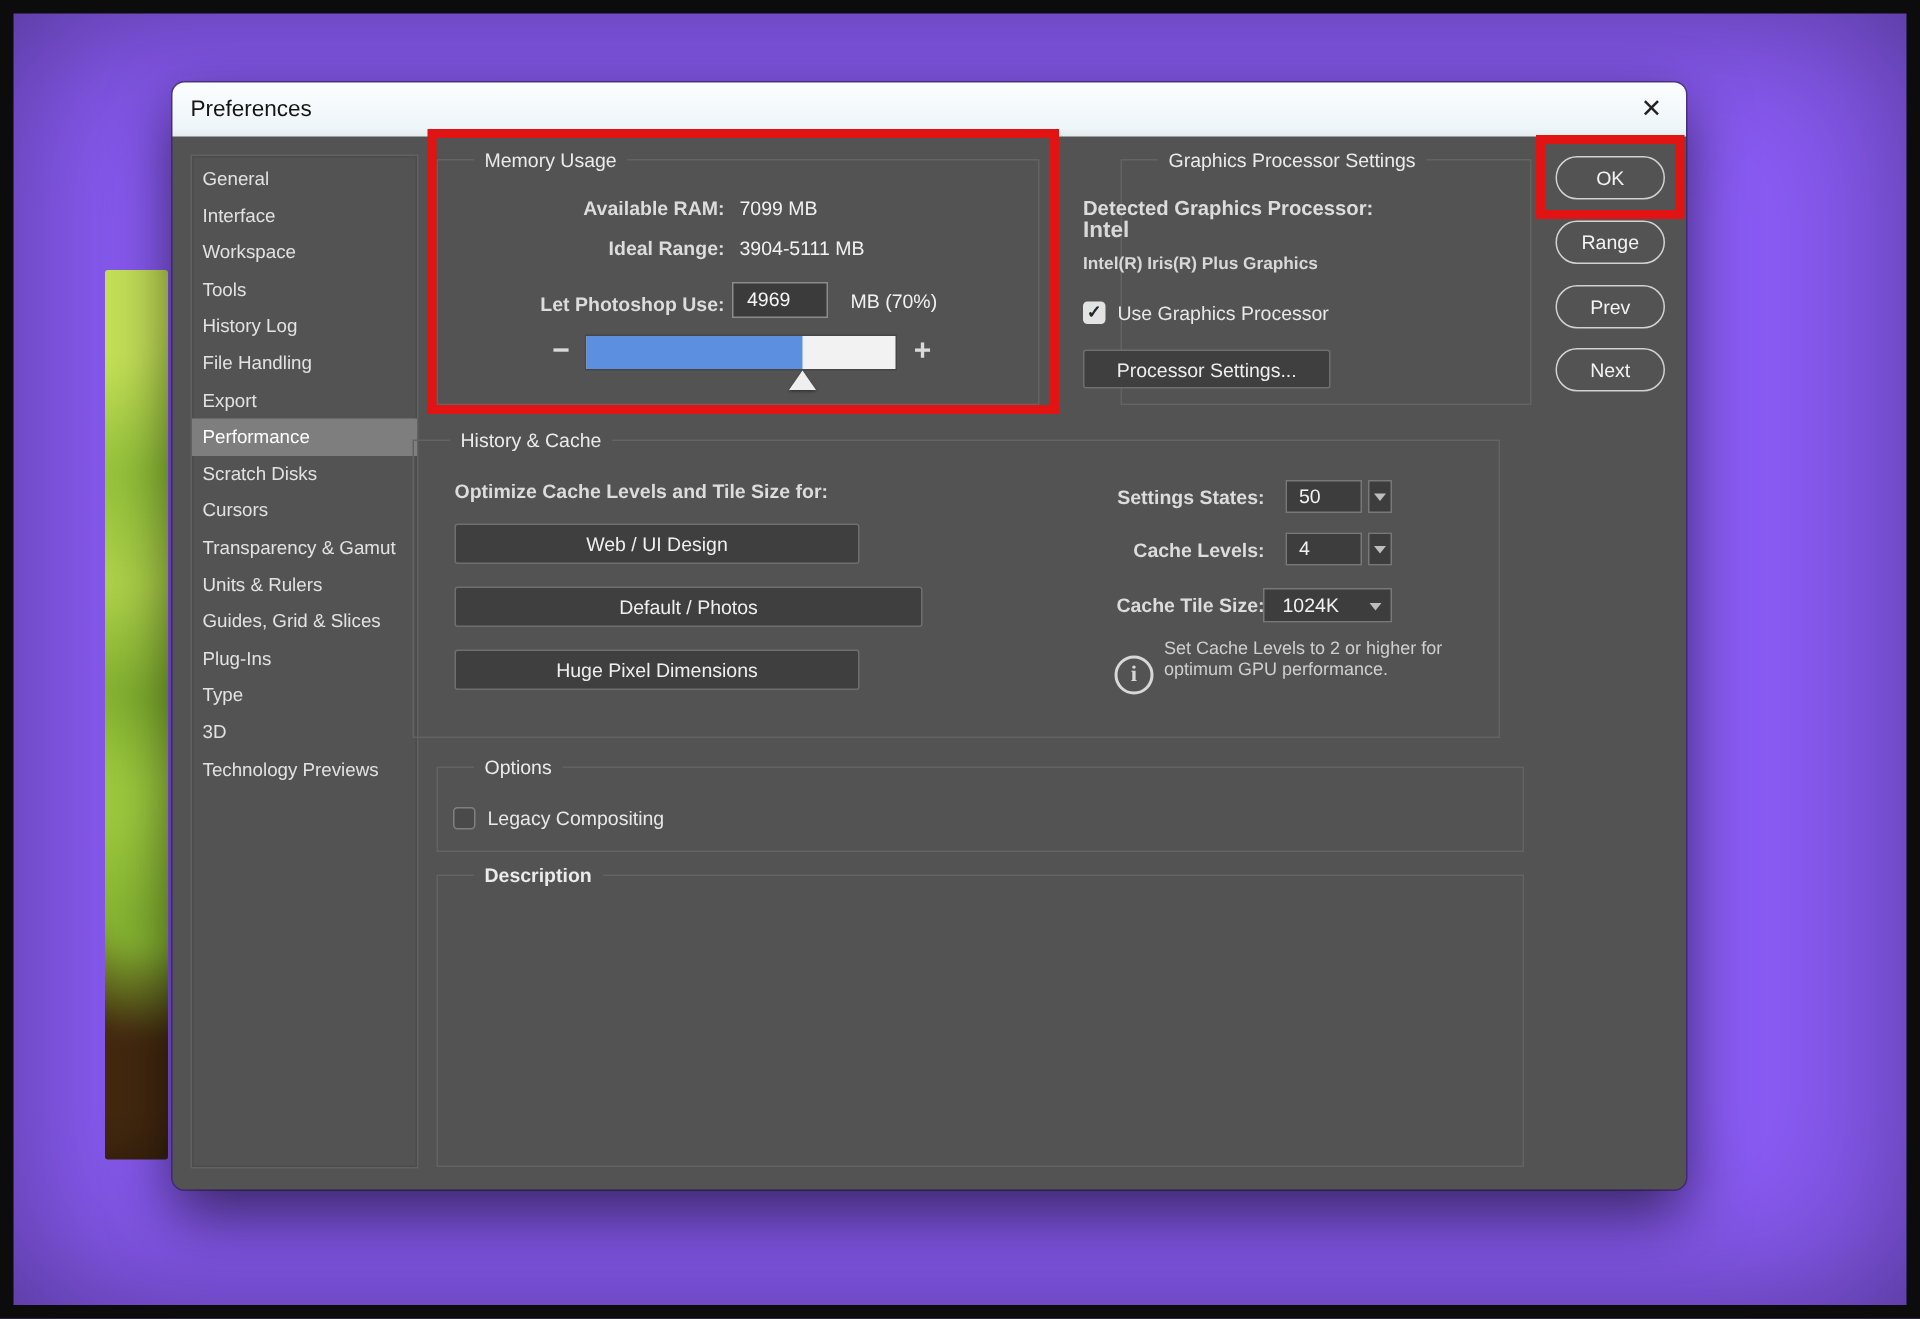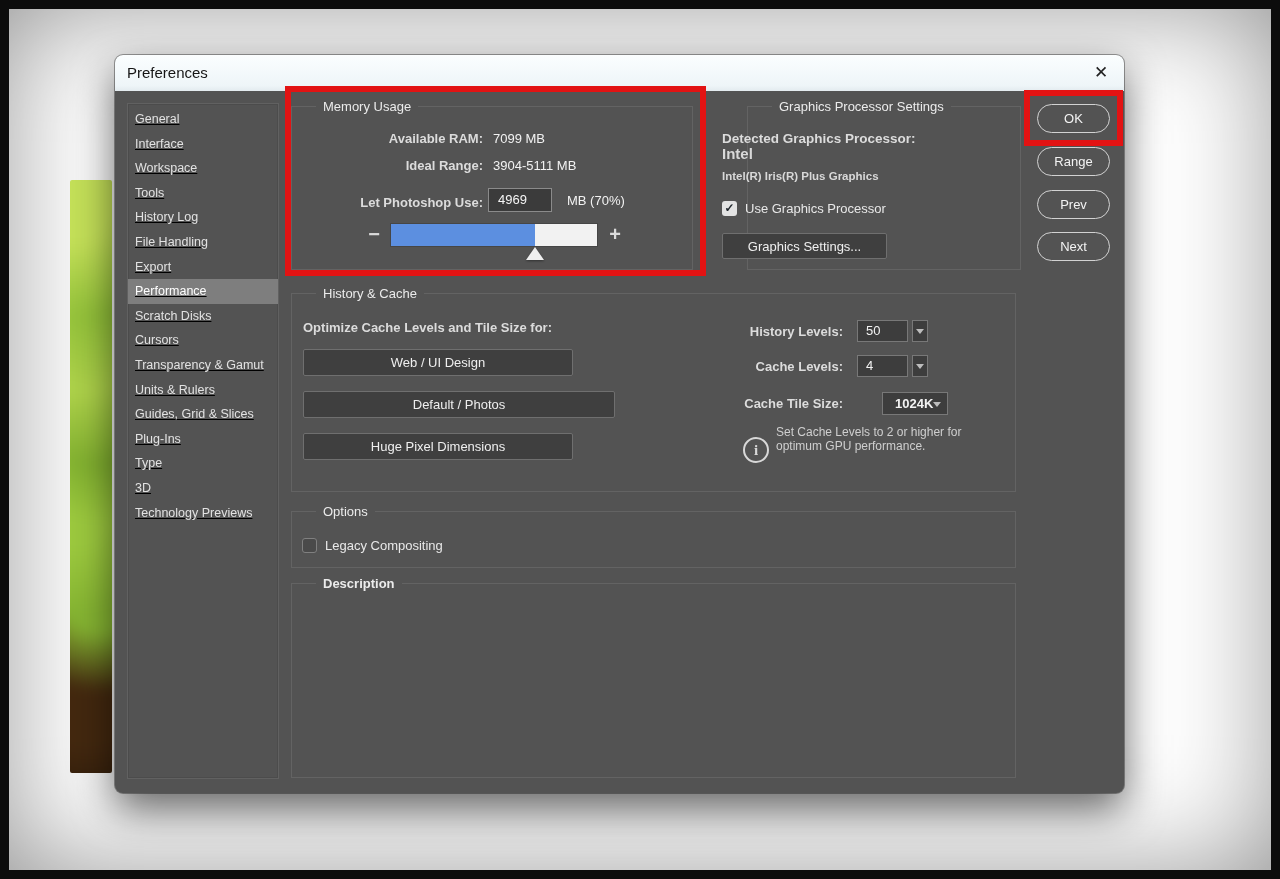--- a/index.html
+++ b/index.html
@@ -1,17 +1,17 @@
 <!DOCTYPE html>
 <html><head>
 <meta charset="utf-8">
 <style>
   * { margin:0; padding:0; box-sizing:border-box; }
   html,body { width:1280px; height:879px; background:#1c1c1c; font-family:"Liberation Sans", sans-serif; overflow:hidden; }
-  .screen { position:relative; width:1280px; height:879px; background:#ffffff;
+  .screen { position:relative; width:1280px; height:879px; background:#8b5cf6;
             box-shadow: inset 0 0 0 9px #0c0c0c, inset 0 0 120px rgba(0,0,0,.45); }
 
   
   .photo-strip { position:absolute; left:70px; top:180px; width:42px; height:593px; overflow:hidden; border-radius:2px; }
   .photo-inner { position:absolute; inset:-16px; filter:blur(7px);
     background:
       radial-gradient(circle at 30% 6%,  #c4e058 0 7%,  transparent 20%),
       radial-gradient(circle at 72% 15%, #8fbf37 0 10%, transparent 25%),
       radial-gradient(circle at 38% 28%, #aed24a 0 12%, transparent 28%),
       radial-gradient(circle at 62% 42%, #7fae2e 0 10%, transparent 26%),
@@ -30,21 +30,21 @@
               border-radius:8px 8px 0 0; }
   .title-text { position:absolute; left:12px; top:0; line-height:36px; font-size:15px; color:#151515; }
   .close-btn { position:absolute; right:8px; top:3px; width:30px; height:30px; text-align:center;
                line-height:30px; font-size:17px; color:#222; cursor:default; }
 
   
   .sidebar { position:absolute; left:12px; top:48px; width:152px; height:676px;
              border:1px solid #616161; box-shadow:inset 0 0 0 1px rgba(0,0,0,.08); }
   .side-item { height:24.6px; line-height:24.6px; padding-left:7px; font-size:12.5px; color:#e2e2e2; white-space:nowrap; }
   .side-item.selected { background:#7e7e7e; color:#ffffff; }
-  .sidebar-list { padding-top:3px;text-decoration:underline; }
+  .sidebar-list { padding-top:3px; }
 
   
   .group { position:absolute; border:1px solid #636363; }
   .group-label { position:absolute; top:-8px; left:24px; background:#535353; padding:0 7px;
                  font-size:13px; color:#ebebeb; white-space:nowrap; }
 
   .lbl  { position:absolute; font-size:13px; color:#dcdcdc; white-space:nowrap;font-weight:bold; }
   .val  { position:absolute; font-size:13px; color:#f2f2f2; white-space:nowrap; }
   .r    { text-align:right; }
 
@@ -150,44 +150,44 @@
     <div class="slider-plus" style="left:488px; top:162px;">+</div>
 
     <div class="group" style="left:632px; top:51px; width:274px; height:164px;">
       <div class="group-label">Graphics Processor Settings</div>
     </div>
     <div class="lbl" style="left:607px; top:76px; font-size:13.5px;">Detected Graphics Processor:</div>
     <div class="lbl" style="left:607px; top:90px; font-size:15px; color:#d8d8d8;">Intel</div>
     <div class="lbl" style="left:607px; top:115px; font-size:11.5px; color:#d8d8d8;">Intel(R) Iris(R) Plus Graphics</div>
     <div class="cb on" style="left:607px; top:146px;">✓</div>
     <div class="cb-label" style="left:630px; top:146px; line-height:15px;">Use Graphics Processor</div>
-    <button class="dbtn" style="left:607px; top:178px; width:165px; height:26px;">Graphics Settings...</button>
-
-    <div class="group" style="left:176px; top:238px; width:725px; height:199px;">
+    <button class="dbtn" style="left:607px; top:178px; width:165px; height:26px;">Processor Settings...</button>
+
+    <div class="group" style="left:160px; top:238px; width:725px; height:199px;">
       <div class="group-label">History &amp; Cache</div>
     </div>
     <div class="lbl" style="left:188px; top:265px;">Optimize Cache Levels and Tile Size for:</div>
     <button class="dbtn" style="left:188px; top:294px; width:270px; height:27px;">Web / UI Design</button>
     <button class="dbtn" style="left:188px; top:336px; width:312px; height:27px;">Default / Photos</button>
     <button class="dbtn" style="left:188px; top:378px; width:270px; height:27px;">Huge Pixel Dimensions</button>
 
-    <div class="lbl r" style="left:528px; top:267px; width:200px; line-height:20px;">History Levels:</div>
+    <div class="lbl r" style="left:528px; top:267px; width:200px; line-height:20px;">Settings States:</div>
     <div class="dd" style="left:742px; top:265px; width:51px; height:22px; line-height:20px;">50</div>
     <div class="dd-chev" style="left:797px; top:265px; width:16px; height:22px;">
         <div class="tri"></div>
       </div>
 
     <div class="lbl r" style="left:528px; top:302px; width:200px; line-height:20px;">Cache Levels:</div>
     <div class="dd" style="left:742px; top:300px; width:51px; height:22px; line-height:20px;">4</div>
     <div class="dd-chev" style="left:797px; top:300px; width:16px; height:22px;">
         <div class="tri"></div>
       </div>
 
     <div class="lbl r" style="left:528px; top:339px; width:200px; line-height:20px;">Cache Tile Size:</div>
-    <div class="dd" style="left:767px; top:337px; width:66px; height:23px; line-height:21px; padding-left:12px;font-weight:bold;">
+    <div class="dd" style="left:727px; top:337px; width:86px; height:23px; line-height:21px; padding-left:12px;">
       <span>1024K</span>
       <div class="tri dd-inline-chev"></div>
     </div>
 
     <div class="info-circle" style="left:628px; top:382px;">i</div>
     <div class="info-text" style="left:661px; top:370px;">
       <div>Set Cache Levels to 2 or higher for</div>
       <div>optimum GPU performance.</div>
     </div>
 

